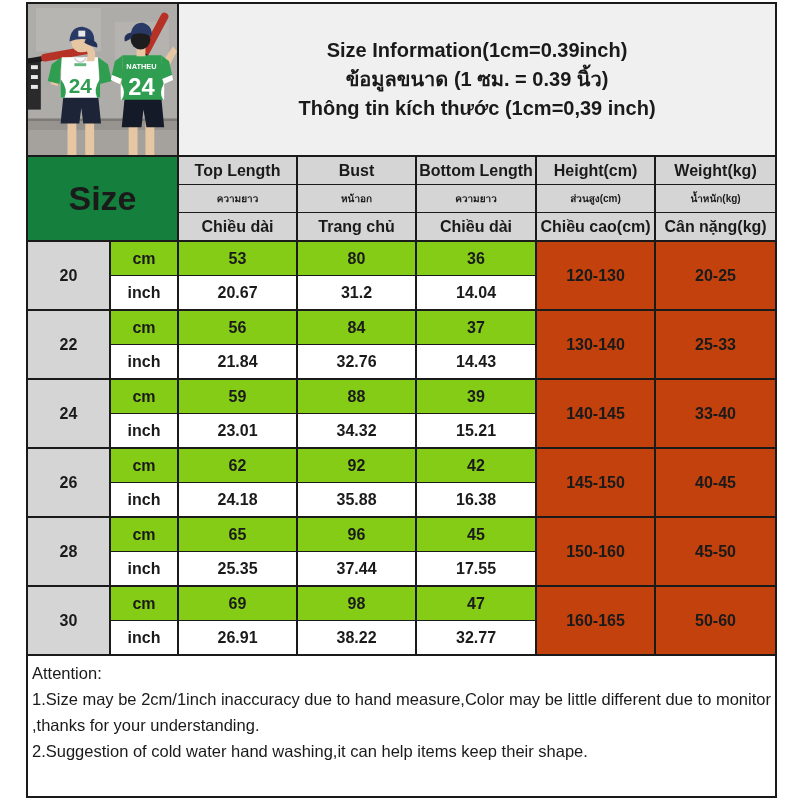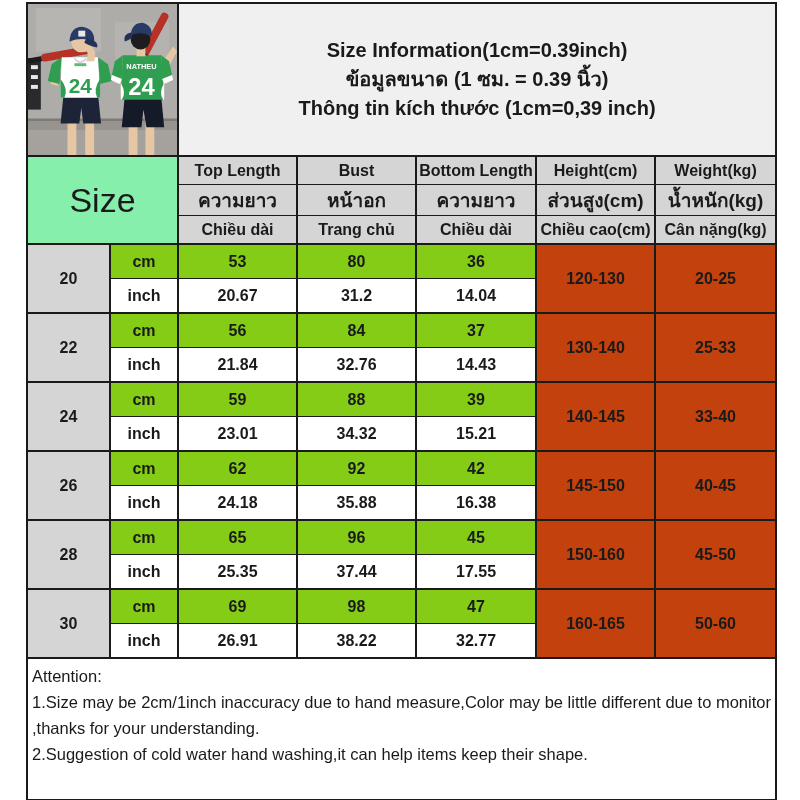--- a/index.html
+++ b/index.html
@@ -21,24 +21,24 @@
   
   tr.r-photo td{height:151px;}
   tr.r-head td{height:27px;margin-top:25px;}
   tr.r-data td{height:33px;}
   tr.r-note td{height:136px;}
   
   .c-photo{background:#b3b1ae;padding:0;}
   .c-photo svg{display:block;}
   .c-title{background:#f0f0f0;}
   .c-title .t-line{line-height:29px;font-weight:bold;font-size:20px;}
-  .c-sizehead{background:#86efac;font-size:34px;font-weight:normal;}
+  .c-sizehead{background:#15803d;font-size:34px;font-weight:bold;}
   .h-cell{background:#d5d5d5;}
   .h-en{font-size:16px;border-bottom-width:1px;}
-  .h-th{font-size:19px;border-top-width:1px;border-bottom-width:1px;}
+  .h-th{font-size:10px;border-top-width:1px;border-bottom-width:1px;}
   .h-vi{font-size:16px;border-top-width:1px;}
   .c-size{background:#d5d5d5;}
   .bg-cm{background:#84cc16;}
   .bg-inch{background:#ffffff;}
   .c-merge{background:#c2410c;}
   .bb1{border-bottom-width:1px;}
   .bt1{border-top-width:1px;}
   .c-note{
     background:#ffffff;text-align:left;vertical-align:top;
     font-weight:normal;font-size:16.5px;white-space:normal;

